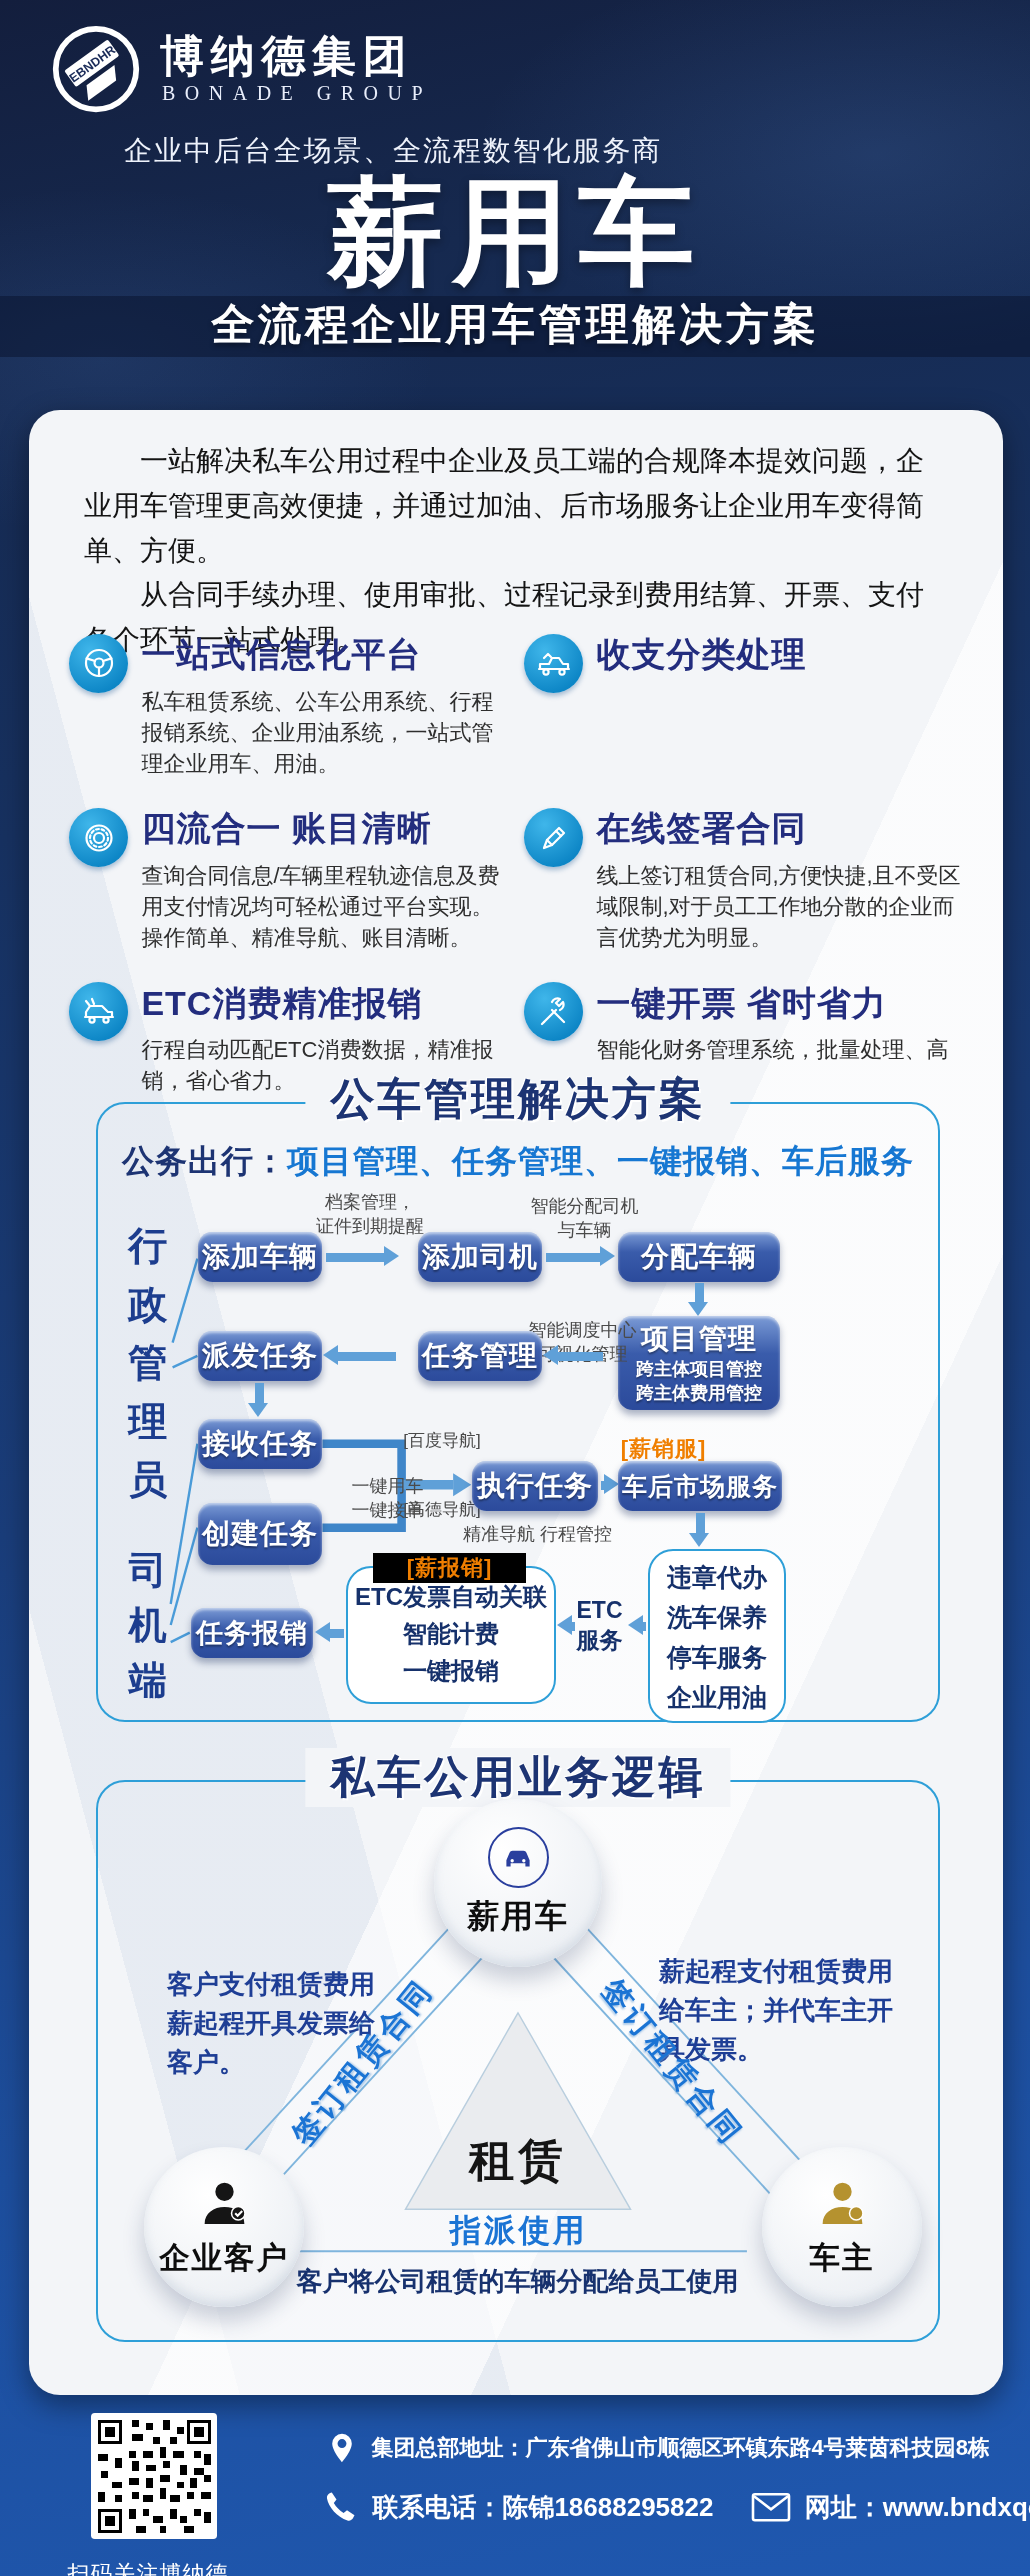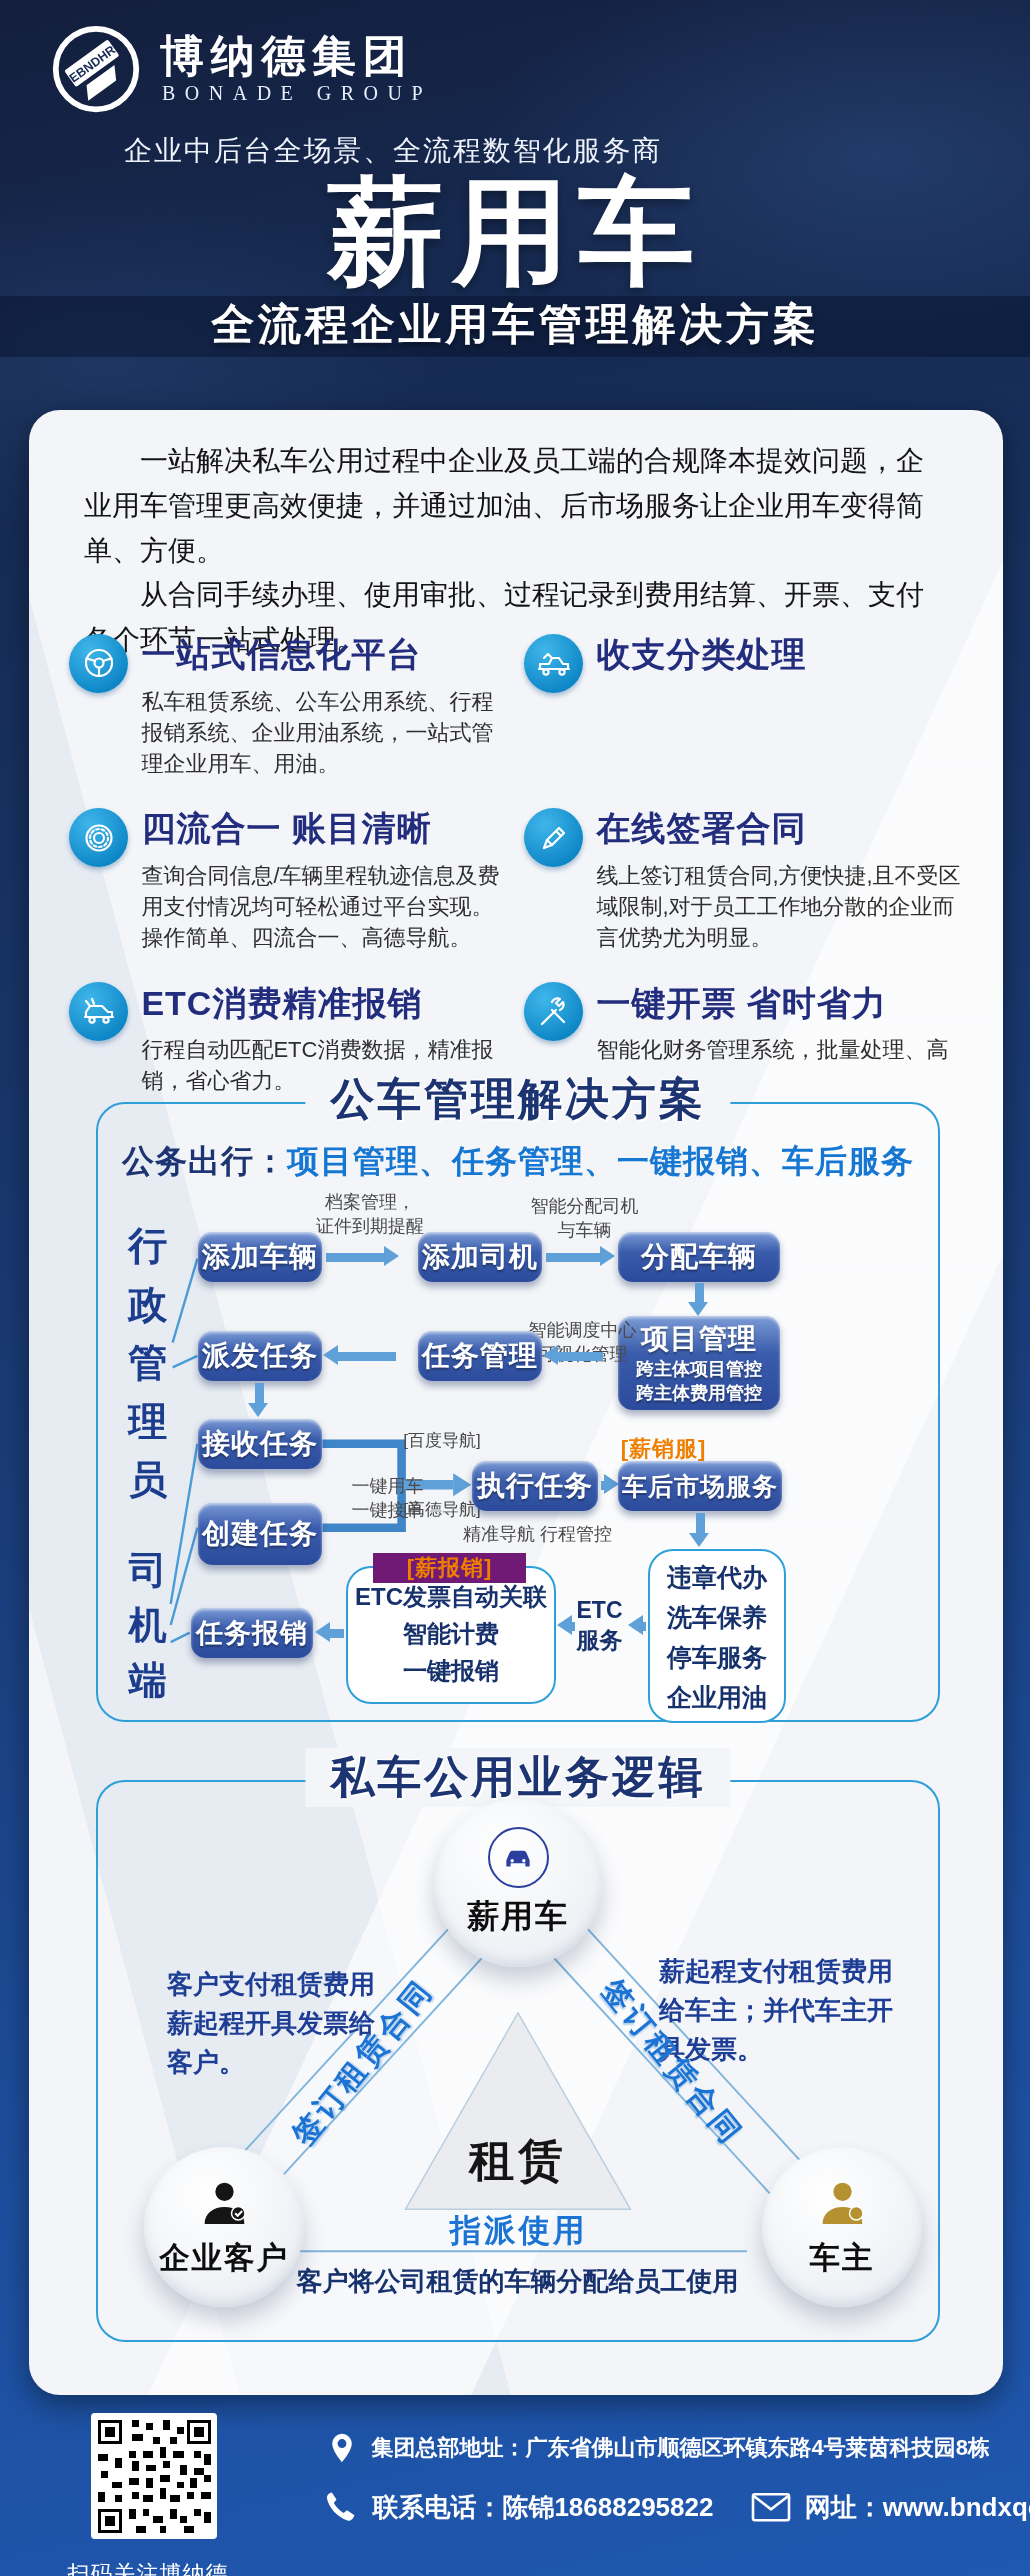--- a/index.html
+++ b/index.html
@@ -132,21 +132,21 @@
       <div class="feat">
         <div class="feat-ic">
           <svg viewBox="0 0 36 36">
               <circle cx="18" cy="18" r="12.5"></circle>
               <circle cx="18" cy="18" r="5"></circle>
               <circle cx="18" cy="18" r="9" stroke-dasharray="2.8 2.8"></circle>
             </svg>
         </div>
         <div>
             <h3>四流合一 账目清晰</h3>
-        <p>查询合同信息/车辆里程轨迹信息及费用支付情况均可轻松通过平台实现。操作简单、四流合一、高德导航。</p>
+        <p>查询合同信息/车辆里程轨迹信息及费用支付情况均可轻松通过平台实现。操作简单、精准导航、账目清晰。</p>
           </div>
       </div>
 
       <div class="feat">
         <div class="feat-ic">
           <svg viewBox="0 0 36 36">
               <path d="M8 28l3-8L23 8l5 5-12 12-8 3z"></path>
               <path d="M11 20l5 5M20 11l5 5"></path>
             </svg>
         </div>
@@ -262,21 +262,21 @@
           <div>洗车保养</div>
           <div>停车服务</div>
           <div>企业用油</div>
         </div>
 
         <div class="obox" style="left:229px;top:378px;width:206px;height:124px;font-size:24px;line-height:1.55;padding-top:9.5px;">
           <div>ETC发票自动关联</div>
           <div>智能计费</div>
           <div>一键报销</div>
         </div>
-        <div class="otag" style="left:256px;top:365px;width:153px;background:#701a75;">[薪报销]</div>
+        <div class="otag" style="left:256px;top:365px;width:153px;background:#000000;">[薪报销]</div>
 
         <div style="position:absolute;left:456px;top:408px;width:53px;text-align:center;font-size:23px;font-weight:bold;color:#16316b;line-height:1.3;">
           <div>ETC</div>
           <div>服务</div>
         </div>
         <div class="ar l" style="left:454px;top:434px;width:3.8px;"></div>
         <div class="ar l" style="left:525px;top:434px;width:3.8px;"></div>
 
         <div class="fbox" style="left:74px;top:420px;width:122px;height:50px;font-size:27px;">任务报销</div>
         <div class="ar l" style="left:212px;top:441px;width:15.3px;"></div>

